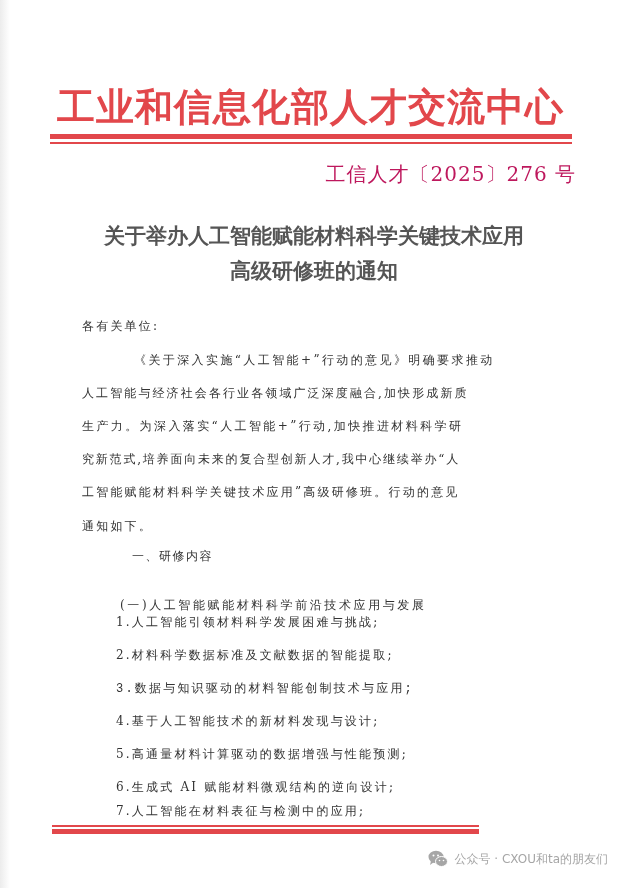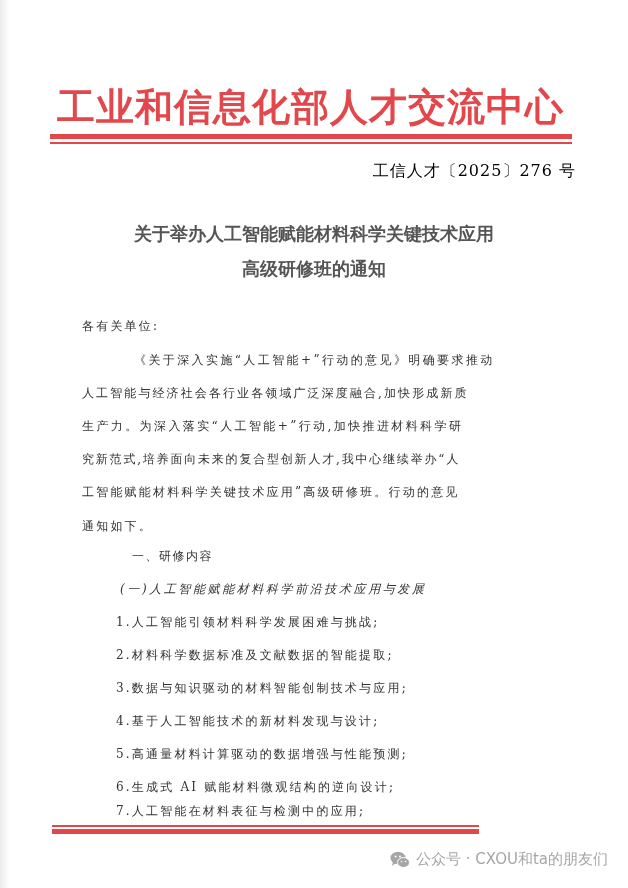--- a/index.html
+++ b/index.html
@@ -11,33 +11,33 @@
       position: absolute; left: 0; top: 0; width: 10px; height: 888px;
       background: linear-gradient(to right, #ececec, #ffffff);
     }
     .org-title {
       position: absolute; left: 0; width: 621px; top: 82px; text-align: center;
       font-size: 38px; font-weight: bold; color: #e2474b; letter-spacing: 1px;
       font-family: "DejaVu Serif", "Liberation Serif", serif;
     }
     .rule { position: absolute; background: #e2474b; }
     .doc-number {
-      position: absolute; right: 52px; top: 161px; font-size: 16px; color: #000000; letter-spacing: 1px;
+      position: absolute; right: 52px; top: 161px; font-size: 20px; color: #be185d; letter-spacing: 1px;
     }
     .doc-title {
       position: absolute; left: 0; width: 628px; text-align: center;
-      font-size: 18px; font-weight: bold; color: #555;
+      font-size: 21px; font-weight: bold; color: #555;
     }
     .body-line {
       position: absolute; font-size: 12px; color: #333; white-space: nowrap;
       letter-spacing: 2.2px;
     }
     .watermark {
       position: absolute; right: 20px; top: 850px; font-family: "DejaVu Sans", "Liberation Sans", sans-serif;
-      font-size: 15px; color: #a6a6a6; display: flex; align-items: center; gap: 6px;
+      font-size: 12px; color: #a6a6a6; display: flex; align-items: center; gap: 6px;
     }
     .wechat-icon { width: 20px; height: 18px; position: relative; }
   </style>
 </head>
 <body>
 
 <div class="page-shade"></div>
 
 <div class="org-title">工业和信息化部人才交流中心</div>
 
@@ -52,25 +52,25 @@
 <div class="body-line" style="left:82px; top:318px;">各有关单位:</div>
 
 <div class="body-line" style="left:116px; top:352px; letter-spacing:2.4px;margin-left:18px;">《关于深入实施“人工智能+”行动的意见》明确要求推动</div>
 <div class="body-line" style="left:82px; top:385px; letter-spacing:2.1px;">人工智能与经济社会各行业各领域广泛深度融合,加快形成新质</div>
 <div class="body-line" style="left:82px; top:418px; letter-spacing:2.4px;">生产力。为深入落实“人工智能+”行动,加快推进材料科学研</div>
 <div class="body-line" style="left:82px; top:451px; letter-spacing:1.8px;">究新范式,培养面向未来的复合型创新人才,我中心继续举办“人</div>
 <div class="body-line" style="left:82px; top:484px; letter-spacing:2.2px;">工智能赋能材料科学关键技术应用”高级研修班。行动的意见</div>
 <div class="body-line" style="left:82px; top:518px;">通知如下。</div>
 
 <div class="body-line" style="left:116px; top:548px; font-weight:normal; letter-spacing:1.5px;margin-left:16px;">一、研修内容</div>
-<div class="body-line" style="left:120px; top:581px; letter-spacing:2.6px;font-style:italic;">(一)人工智能赋能材料科学前沿技术应用与发展</div>
+<div class="body-line" style="left:120px; top:597px; letter-spacing:2.6px;">(一)人工智能赋能材料科学前沿技术应用与发展</div>
 
 <div class="body-line" style="left:116px; top:614px;">1.人工智能引领材料科学发展困难与挑战;</div>
 <div class="body-line" style="left:116px; top:647px;">2.材料科学数据标准及文献数据的智能提取;</div>
-<div class="body-line" style="left:116px; top:680px;">3.数据与知识驱动的材料智能创制技术与应用;</div>
+<div class="body-line" style="left:116px; top:680px;font-family:Liberation Mono, monospace;">3.数据与知识驱动的材料智能创制技术与应用;</div>
 <div class="body-line" style="left:116px; top:713px;">4.基于人工智能技术的新材料发现与设计;</div>
 <div class="body-line" style="left:116px; top:746px;">5.高通量材料计算驱动的数据增强与性能预测;</div>
 <div class="body-line" style="left:116px; top:779px;">6.生成式 AI 赋能材料微观结构的逆向设计;</div>
 <div class="body-line" style="left:116px; top:803px;">7.人工智能在材料表征与检测中的应用;</div>
 
 <div class="rule" style="left:52px; width:428px; top:825px; height:2px; left:52px; width:427px;"></div>
 <div class="rule" style="left:52px; width:427px; top:825px; height:2px;"></div>
 <div class="rule" style="left:52px; width:427px; top:829px; height:5px;"></div>
 
 <div class="watermark">

